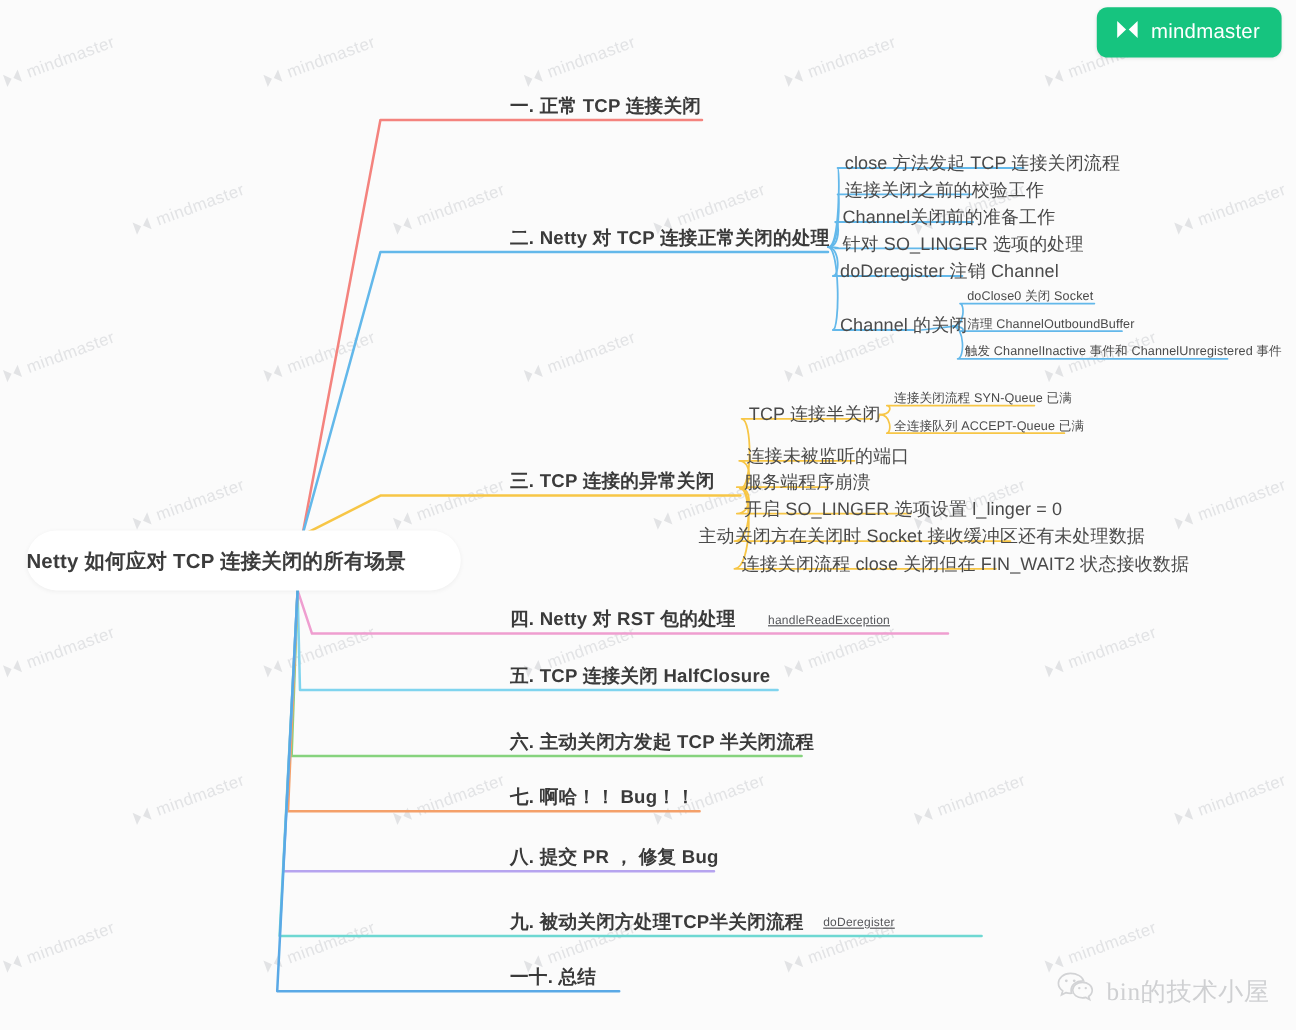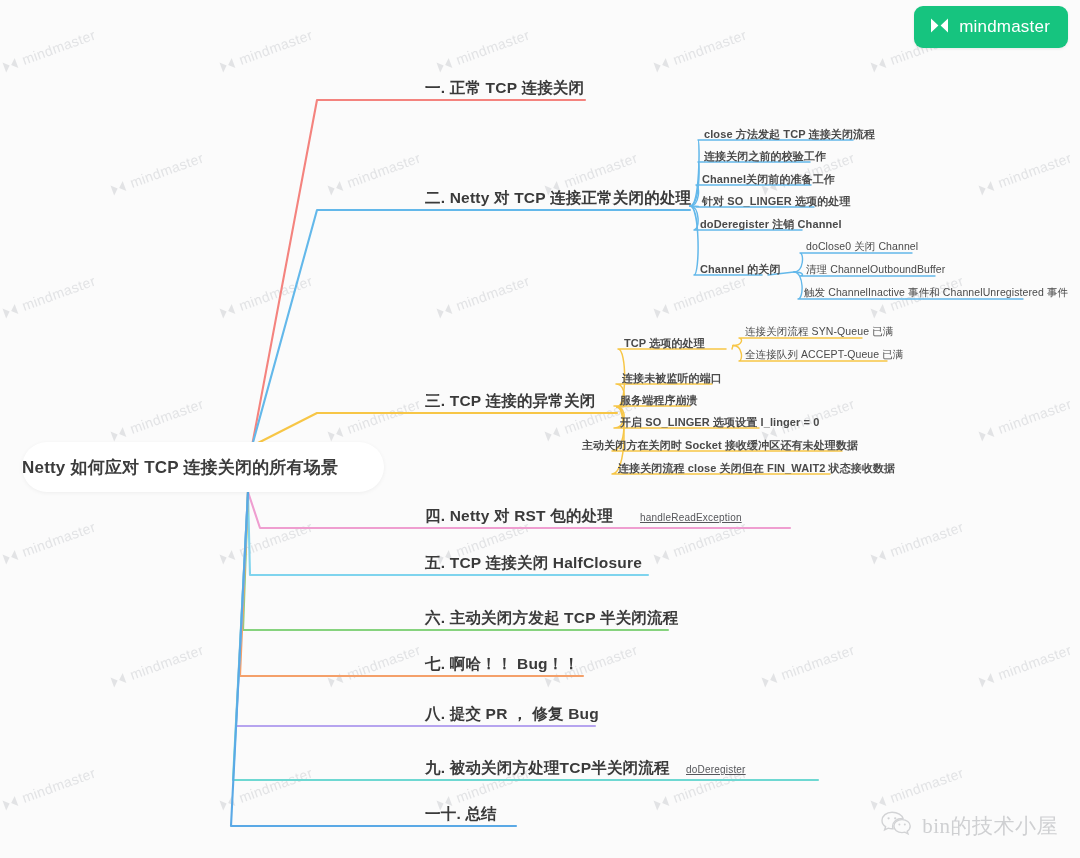--- a/index.html
+++ b/index.html
@@ -38,21 +38,21 @@
     display:flex;align-items:center;justify-content:flex-start;
     z-index:6;
   }
   #root-node span{
     font-size:17px;font-weight:bold;color:#3c3c3c;letter-spacing:.2px;
   }
 
   
   .node{position:absolute;z-index:5;white-space:nowrap;}
   .lvl1{font-size:15.5px;font-weight:bold;color:#3a3a3a;letter-spacing:.2px;}
-  .lvl2{font-size:11px;color:#4a4a4a;letter-spacing:.1px;font-weight:bold;}
+  .lvl2{font-size:15px;color:#4a4a4a;letter-spacing:.1px;}
   .lvl3{font-size:10.5px;color:#4a4a4a;letter-spacing:.1px;}
   .tail{font-size:10px;color:#55565a;letter-spacing:.2px;text-decoration:underline;}
 
   
   #mm-badge{
     position:absolute;right:12px;top:6px;
     background:#16c47f;border-radius:9px;
     height:42px;padding:0 18px 0 15px;
     display:flex;align-items:center;gap:9px;z-index:12;
     box-shadow:0 1px 3px rgba(0,0,0,.08);
@@ -370,24 +370,24 @@
       <div class="node lvl1" style="left: 425px; top: 704px;">八. 提交 PR ， 修复 Bug</div>
       <div class="node lvl1" style="left: 425px; top: 758px;">九. 被动关闭方处理TCP半关闭流程</div>
       <div class="node tail" style="left: 686px; top: 764px;">doDeregister</div>
       <div class="node lvl1" style="left: 425px; top: 804px;">一十. 总结</div>
       <div class="node lvl2" style="left: 704px; top: 127px;">close 方法发起 TCP 连接关闭流程</div>
       <div class="node lvl2" style="left: 704px; top: 149px;">连接关闭之前的校验工作</div>
       <div class="node lvl2" style="left: 702px; top: 172px;">Channel关闭前的准备工作</div>
       <div class="node lvl2" style="left: 702px; top: 194px;">针对 SO_LINGER 选项的处理</div>
       <div class="node lvl2" style="left: 700px; top: 217px;">doDeregister 注销 Channel</div>
       <div class="node lvl2" style="left: 700px; top: 262px;">Channel 的关闭</div>
-      <div class="node lvl3" style="left: 806px; top: 240px;">doClose0 关闭 Channel</div>
+      <div class="node lvl3" style="left: 806px; top: 240px;">doClose0 关闭 Socket</div>
       <div class="node lvl3" style="left: 806px; top: 263px;">清理 ChannelOutboundBuffer</div>
       <div class="node lvl3" style="left: 804px; top: 286px;">触发 ChannelInactive 事件和 ChannelUnregistered 事件</div>
-      <div class="node lvl2" style="left: 624px; top: 336px;">TCP 选项的处理</div>
+      <div class="node lvl2" style="left: 624px; top: 336px;">TCP 连接半关闭</div>
       <div class="node lvl3" style="left: 745px; top: 325px;">连接关闭流程 SYN-Queue 已满</div>
       <div class="node lvl3" style="left: 745px; top: 348px;">全连接队列 ACCEPT-Queue 已满</div>
       <div class="node lvl2" style="left: 622px; top: 371px;">连接未被监听的端口</div>
       <div class="node lvl2" style="left: 620px; top: 393px;">服务端程序崩溃</div>
       <div class="node lvl2" style="left: 620px; top: 415px;">开启 SO_LINGER 选项设置 l_linger = 0</div>
       <div class="node lvl2" style="left: 582px; top: 438px;">主动关闭方在关闭时 Socket 接收缓冲区还有未处理数据</div>
       <div class="node lvl2" style="left: 618px; top: 461px;">连接关闭流程 close 关闭但在 FIN_WAIT2 状态接收数据</div>
     </div>
 
   <div id="mm-badge">

